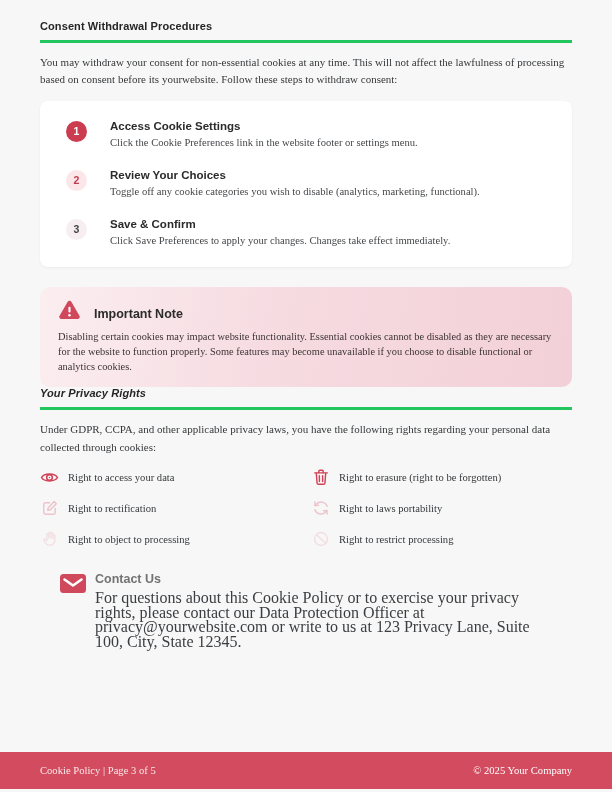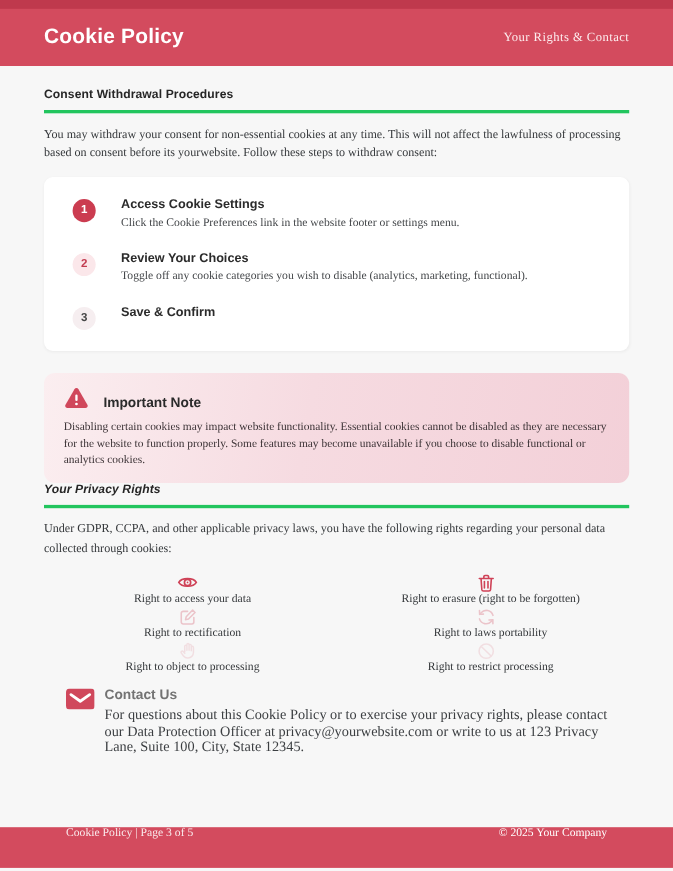--- a/index.html
+++ b/index.html
@@ -37,51 +37,44 @@
 
   
   .note{margin-top:20px;border-radius:10px;padding:13px 20px 13px 18px;
         background:linear-gradient(100deg,#fbeef0 0%,#f6dbe1 45%,#f3d0d8 100%);}
   .note-head{display:flex;align-items:flex-end;}
   .note-title{margin-left:13px;font-size:12.5px;font-weight:bold;color:#2b2b2b;}
   .note-body{margin-top:8px;font-size:10.4px;line-height:15.2px;color:#3c3336;}
 
   
   .rights{margin-top:12px;display:grid;grid-template-columns:1fr 1fr;column-gap:10px;row-gap:13px;}
-  .right-item{display:flex;align-items:center;height:18px;flex-direction:column;}
+  .right-item{display:flex;align-items:center;height:18px;}
   .right-icon{flex:0 0 auto;width:19px;height:19px;display:flex;align-items:center;justify-content:center;}
   .fade-0{opacity:1;}
   .fade-1{opacity:.28;}
   .fade-2{opacity:.13;}
   .right-label{margin-left:9px;font-size:10.6px;color:#35383b;}
 
   
   .contact{margin-top:24px;display:flex;align-items:flex-start;padding-left:20px;}
   .contact-body{margin-left:9px;max-width:462px;}
   .contact-title{font-size:12.5px;font-weight:bold;color:#737373;}
-  .contact-text{margin-top:5px;font-size:13px;line-height:14.6px;color:#3b3e41;}
+  .contact-text{margin-top:5px;font-size:16px;line-height:14.6px;color:#3b3e41;}
 
   
   .ftr{position:absolute;left:0;right:0;bottom:3px;height:37px;background:#d34b5e;
-       display:flex;justify-content:space-between;padding:0 60px;box-sizing:border-box;margin-top:46px;}
+       display:flex;align-items:center;justify-content:space-between;padding:0 40px;box-sizing:border-box;margin-top:46px;}
   .ftr-left{color:rgba(255,255,255,.88);font-size:10.6px;}
   .ftr-right{color:#fff;font-size:10.6px;}
 </style>
 </head>
 <body>
 
 <div class="page">
 
-  <div class="hdr">
-    <div class="hdr-strip"></div>
-    <div class="hdr-row">
-      <div class="hdr-title">Cookie Policy</div>
-      <div class="hdr-right serif">Your Rights &amp; Contact</div>
-    </div>
-  </div>
 
   <div class="content">
 
     <h2 class="sec">Consent Withdrawal Procedures</h2>
     <p class="lead serif">You may withdraw your consent for non-essential cookies at any time. This will not affect the lawfulness of processing based on consent before its yourwebsite. Follow these steps to withdraw consent:</p>
 
     <div class="card">
       <div class="step">
         <div class="step-num n1">1</div>
         <div class="step-body">
@@ -93,20 +86,21 @@
         <div class="step-num n2">2</div>
         <div class="step-body">
           <div class="step-title">Review Your Choices</div>
           <div class="step-desc serif">Toggle off any cookie categories you wish to disable (analytics, marketing, functional).</div>
         </div>
       </div>
       <div class="step">
         <div class="step-num n3">3</div>
         <div class="step-body">
           <div class="step-title">Save &amp; Confirm</div>
+          <div class="step-desc serif">Click Save Preferences to apply your changes. Changes take effect immediately.</div>
         </div>
       </div>
     </div>
 
     <div class="note">
       <div class="note-head">
         <span style="display:flex;">
           <svg width="23" height="21" viewBox="0 0 24 22">
             <path d="M10.1 1.9 a2.2 2.2 0 0 1 3.8 0 l8.5 14.7 a2.2 2.2 0 0 1 -1.9 3.3 H3.5 a2.2 2.2 0 0 1 -1.9 -3.3 Z" fill="#d0485c"></path>
             <rect x="10.9" y="7" width="2.2" height="6.2" rx="1.1" fill="#fff"></rect>

